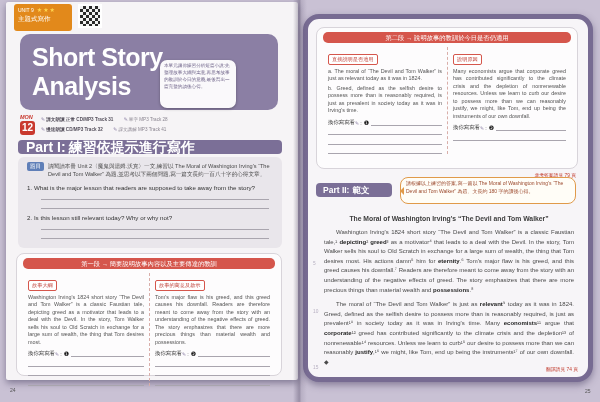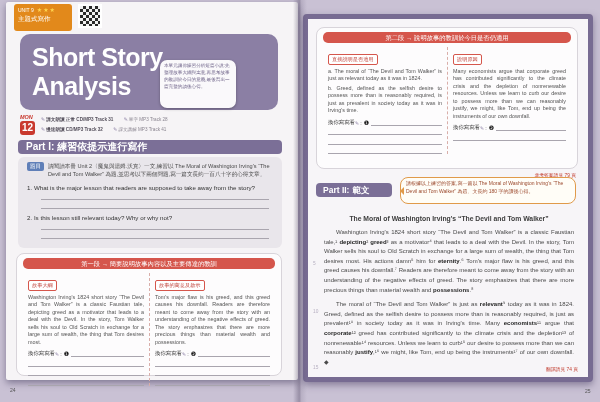--- a/index.html
+++ b/index.html
@@ -33,21 +33,21 @@
   .mon { font-size:5.5px; font-weight:bold; color:#c9392e; font-style:italic; }
   .date { width:15px; height:14px; background:#c9392e; color:#fff; font-size:10px; font-weight:bold;
     text-align:center; line-height:14px; border-radius:3px; margin-top:1px; }
   .tracks { margin-left:6px; font-size:4.6px; color:#8a8590; line-height:1.8; }
   .tracks .seg { margin-right:9px; }
   .tracks .lbl { font-weight:bold; color:#55505c; }
   .pencil { color:#8b7fa4; font-size:5px; margin-right:1px; }
 
   .part-banner { background:#7b6f97; border-radius:4px; color:#fff; }
   .part1-banner { position:absolute; left:12px; top:138px; width:264px; height:14px;
-    font-size:10px; font-weight:bold; line-height:14px; padding-left:8px; }
+    font-size:14px; font-weight:bold; line-height:14px; padding-left:8px; }
   .part-banner .pt-title { font-weight:bold; margin-left:3px; }
 
   .task-box { position:absolute; left:12px; top:155px; width:264px; height:91px;
     background:#e9e6eb; border-radius:6px; padding:5px 9px; }
   .task-head { display:flex; gap:4px; }
   .badge { flex:none; background:#5f7fb8; color:#fff; font-size:5.5px; padding:1px 3px;
     border-radius:2px; height:9px; line-height:7px; }
   .task-text { font-size:5.6px; line-height:1.5; color:#4a4a4a; }
   .question { font-size:6.2px; color:#333; margin-top:5px; }
   .rule { border-bottom:1px solid #a9a5ae; height:9px; margin:0 4px 0 14px; }
@@ -72,21 +72,21 @@
   .page-num { position:absolute; font-size:5px; color:#555; z-index:5; }
   .pn-left { left:10px; top:387px; }
   .pn-right { left:585px; top:388px; }
 
   
   .gutter { position:absolute; left:293px; top:0; width:14px; height:402px; z-index:4;
     background:linear-gradient(90deg, rgba(60,50,80,0), rgba(60,50,80,.35) 45%, rgba(60,50,80,.12) 60%, rgba(60,50,80,0)); }
 
   
   .page-right { position:absolute; left:303px; top:14px; width:290px; height:368px;
-    background:#f7f5f8; border:5px solid #776b92; border-radius:4px;
+    background:#f7f5f8; border:5px solid #776b92; border-radius:16px;
     box-shadow:0 3px 7px rgba(70,60,95,.5); }
   .seg2-box { left:8px; top:8px; width:262px; height:142px; }
 
   .answers-note { position:absolute; right:12px; top:153px; font-size:4.8px; color:#c0392b; }
   .part2-banner { position:absolute; left:8px; top:164px; width:76px; height:14px;
     font-size:8.5px; font-weight:bold; line-height:14px; padding-left:7px; }
   .part2-bubble { position:absolute; left:92px; top:158px; width:176px; height:27px;
     border:1px solid #e09a4a; border-radius:8px; background:#fffdf7;
     font-size:5px; line-height:1.55; color:#9c4a2e; padding:2px 5px; }
   .part2-bubble::before { content:""; position:absolute; left:-5px; top:9px;

